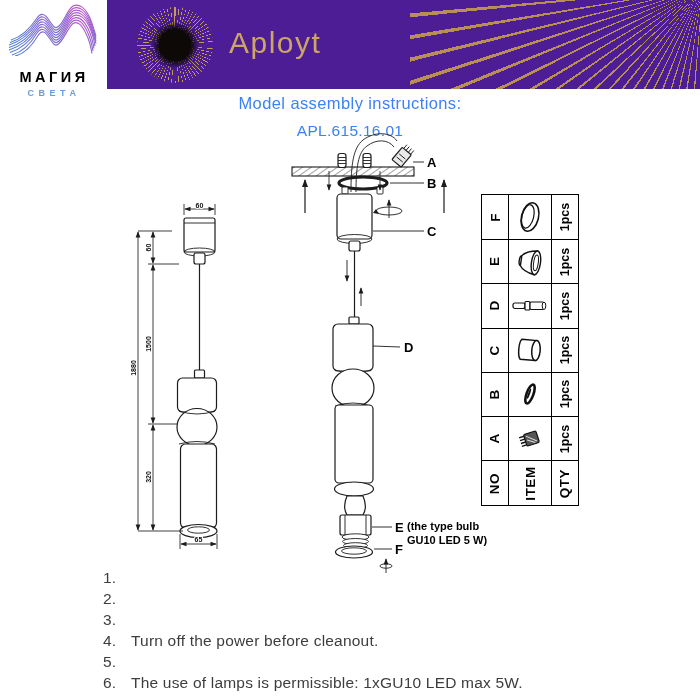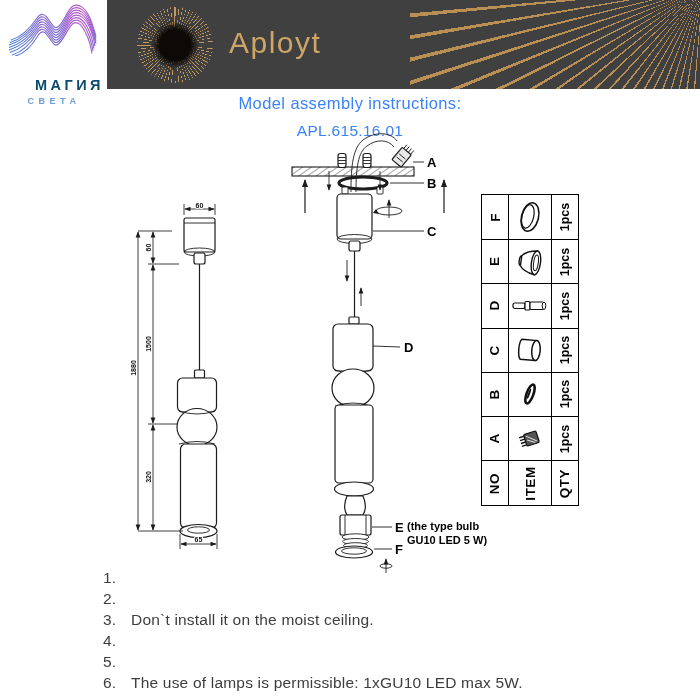--- a/index.html
+++ b/index.html
@@ -2,30 +2,30 @@
 <html><head>
 <meta charset="utf-8">
 <style>
   html,body { margin:0; padding:0; }
   body {
     width:700px; height:700px; position:relative; background:#ffffff;
     font-family:"Liberation Sans", sans-serif; overflow:hidden;
   }
 
   
-  .banner { position:absolute; left:107px; top:0; width:593px; height:89px; background:#404040; overflow:hidden; }
+  .banner { position:absolute; left:107px; top:0; width:593px; height:89px; background:#4c1d95; overflow:hidden; }
   .sunburst { position:absolute; left:30px; top:7px; width:76px; height:76px; border-radius:50%;
     background:repeating-conic-gradient(#c49a5f 0deg 1deg, transparent 1deg 5.6deg); }
   .sunburst-core { position:absolute; left:52px; top:29px; width:32px; height:32px; border-radius:50%; background:#0c0906; box-shadow:0 0 6px 4px #0c0906; }
   .corner-rays { position:absolute; right:0; top:0; width:290px; height:89px;
     background:repeating-conic-gradient(from 92deg at 101% -14%, #b98f54 0deg 0.75deg, transparent 0.75deg 4.2deg); }
   .brand { position:absolute; left:122px; top:26px; color:#cda566; font-size:30px; letter-spacing:1.5px; font-weight:400; }
 
   .logo { position:absolute; left:4px; top:4px; width:100px; height:86px; text-align:center; }
-  .logo-l1 { color:#0c4a6e; font-weight:bold; font-size:14.5px; letter-spacing:3.5px; margin-top:17px;text-align:right; }
+  .logo-l1 { color:#000000; font-weight:bold; font-size:14.5px; letter-spacing:3.5px; margin-top:9px; }
   .logo-l2 { color:#6b9bd8; font-weight:bold; font-size:9px; letter-spacing:4.5px; margin-top:3px; }
 
   
   .title { position:absolute; left:0; top:94px; width:700px; text-align:center; color:#3b82f6; }
   .title .t1 { font-size:16.5px; letter-spacing:0.4px; }
   .title .t2 { font-size:15.5px; margin-top:9px; letter-spacing:0.3px; }
 
   
   .dwg { position:absolute; left:0; top:0; }
   .ln    { fill:none; stroke:#1c1c1c; stroke-width:1.2; }
@@ -345,24 +345,24 @@
 
 <div class="instructions">
   <div class="irow">
     <span class="inum">1.</span>
   </div>
   <div class="irow">
     <span class="inum">2.</span>
   </div>
   <div class="irow">
     <span class="inum">3.</span>
-    <span class="itext">Don`t install it on the moist ceiling.</span>
   </div>
   <div class="irow">
     <span class="inum">4.</span>
+    <span class="itext">Turn off the power before cleanout.</span>
   </div>
   <div class="irow">
     <span class="inum">5.</span>
   </div>
   <div class="irow">
     <span class="inum">6.</span>
     <span class="itext">The use of lamps is permissible: 1xGU10 LED max 5W.</span>
   </div>
 </div>
 

